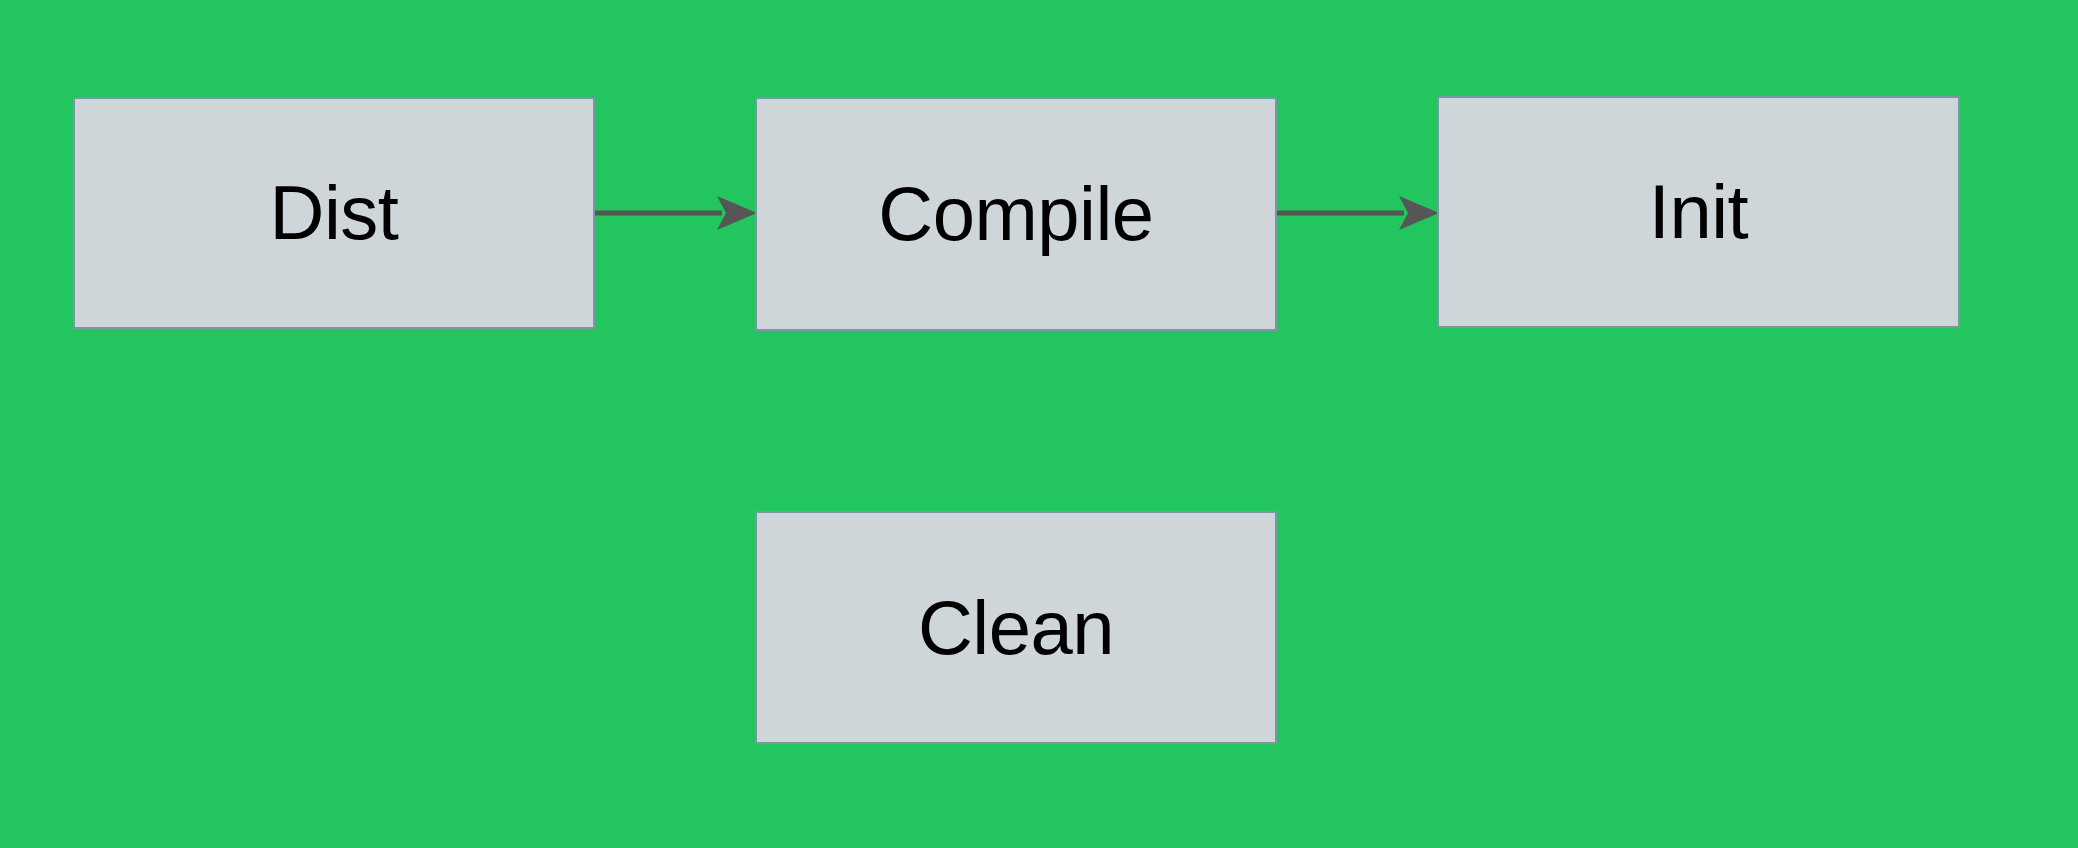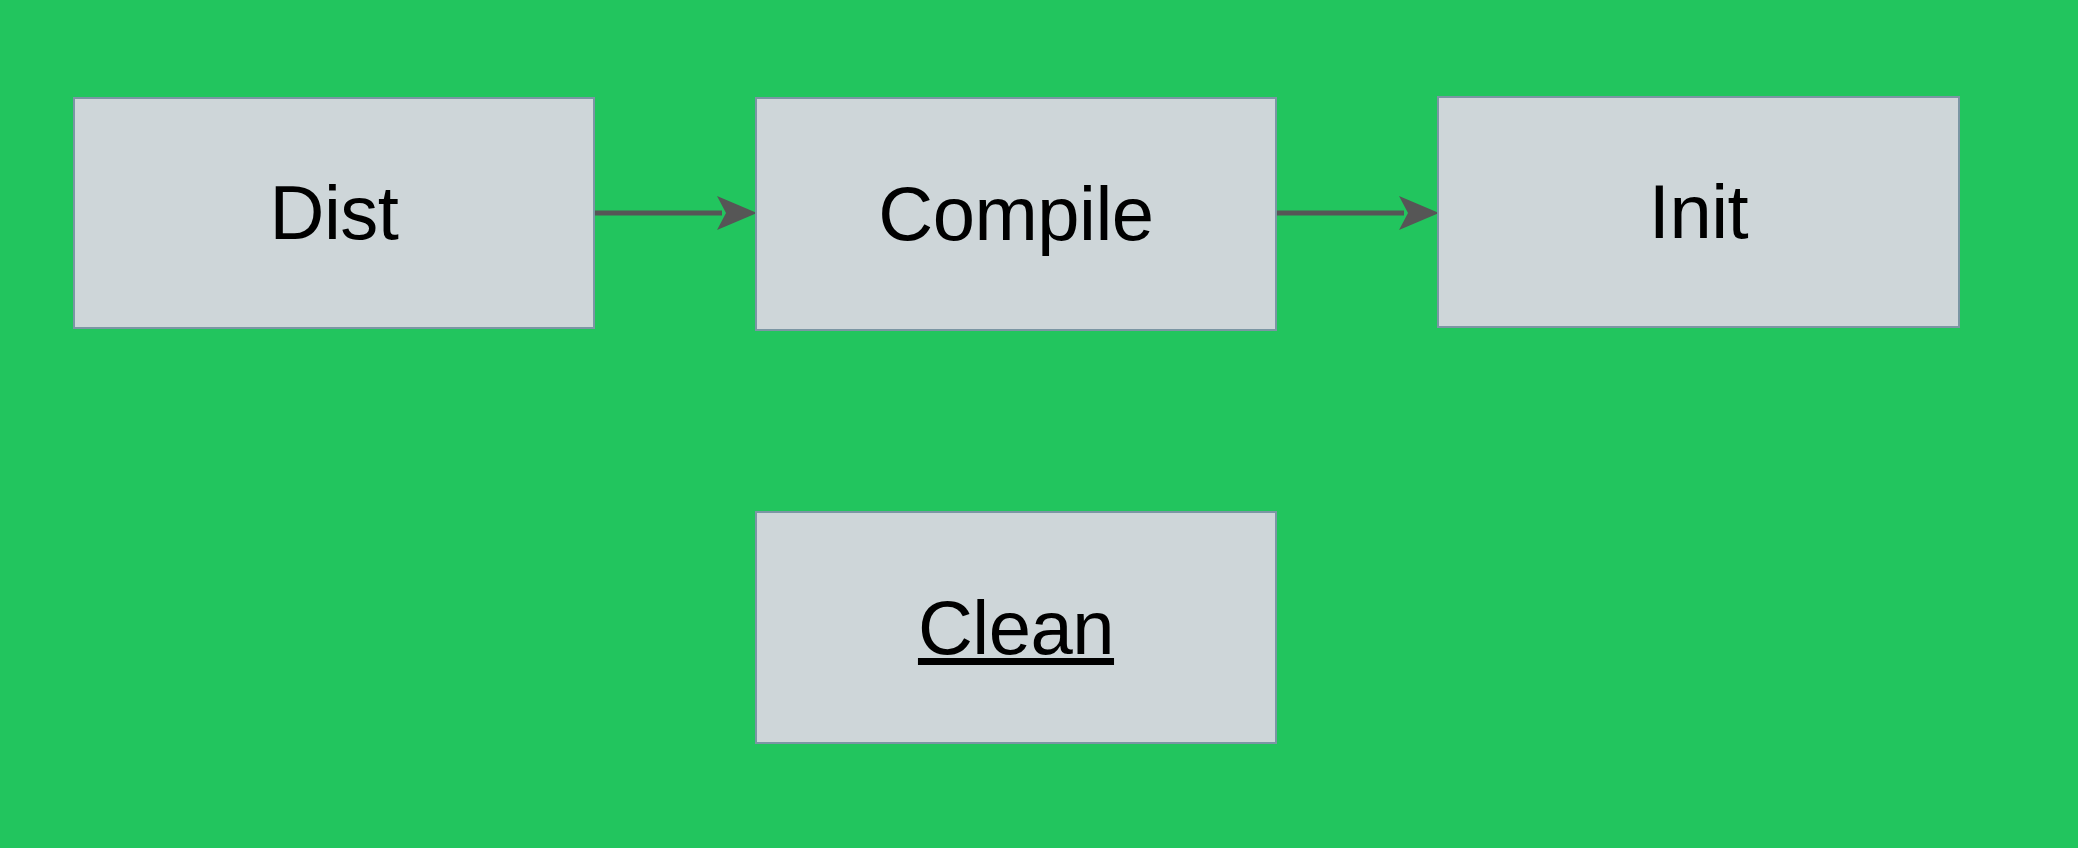--- a/index.html
+++ b/index.html
@@ -79,17 +79,17 @@
   </div>
 
   <div class="node" style="left:755px; top:97px; width:522px; height:234px;">
     <span class="node-label">Compile</span>
   </div>
 
   <div class="node" style="left:1437px; top:96px; width:523px; height:232px;">
     <span class="node-label">Init</span>
   </div>
 
-  <div class="node" style="left:755px; top:511px; width:522px; height:233px;text-decoration:underline;">
+  <div class="node" style="left:755px; top:511px; width:522px; height:233px;">
     <span class="node-label">Clean</span>
   </div>
 
 </div>
 
 </body></html>

